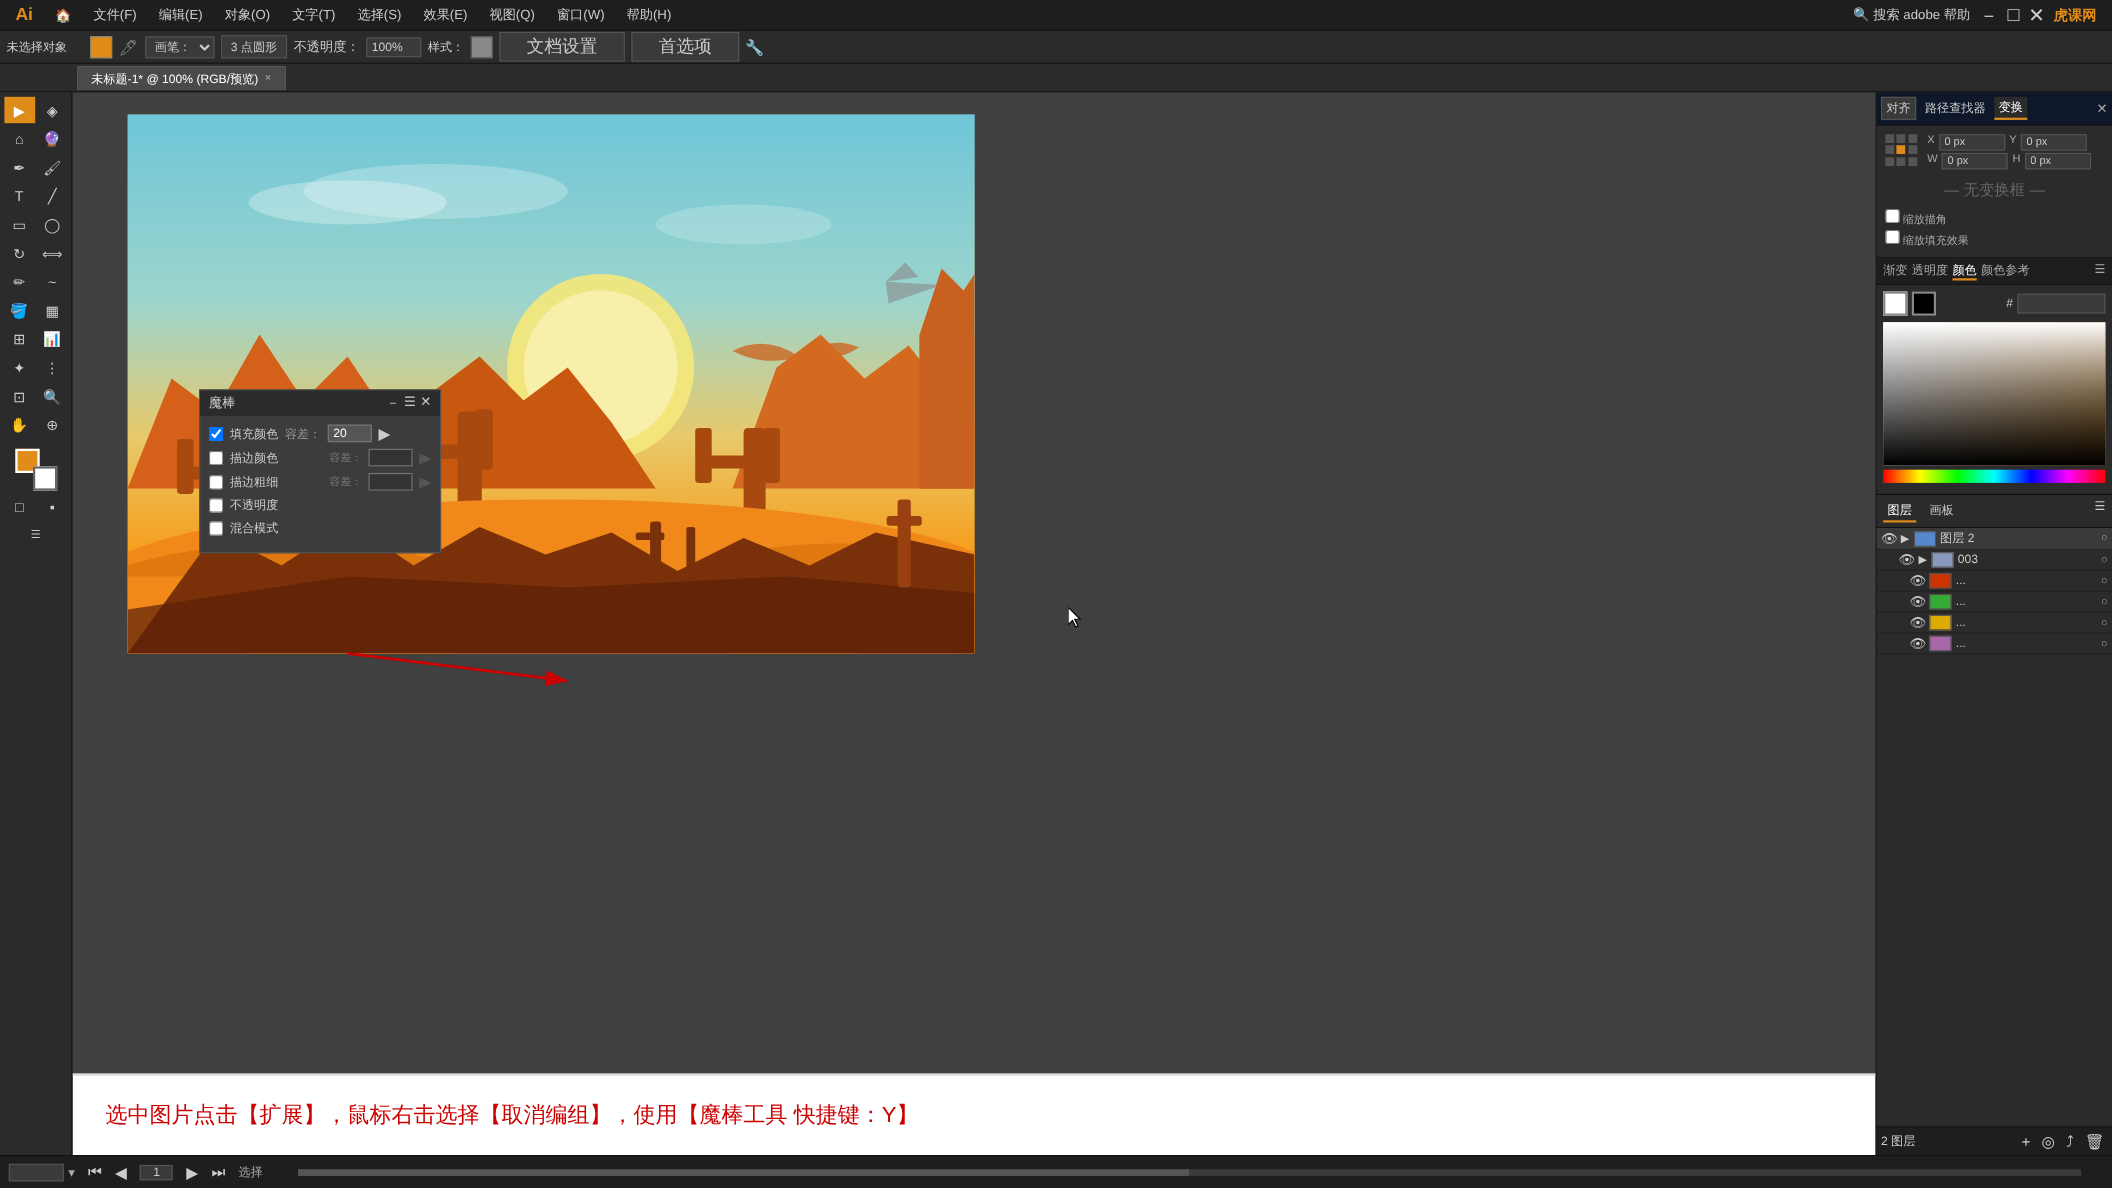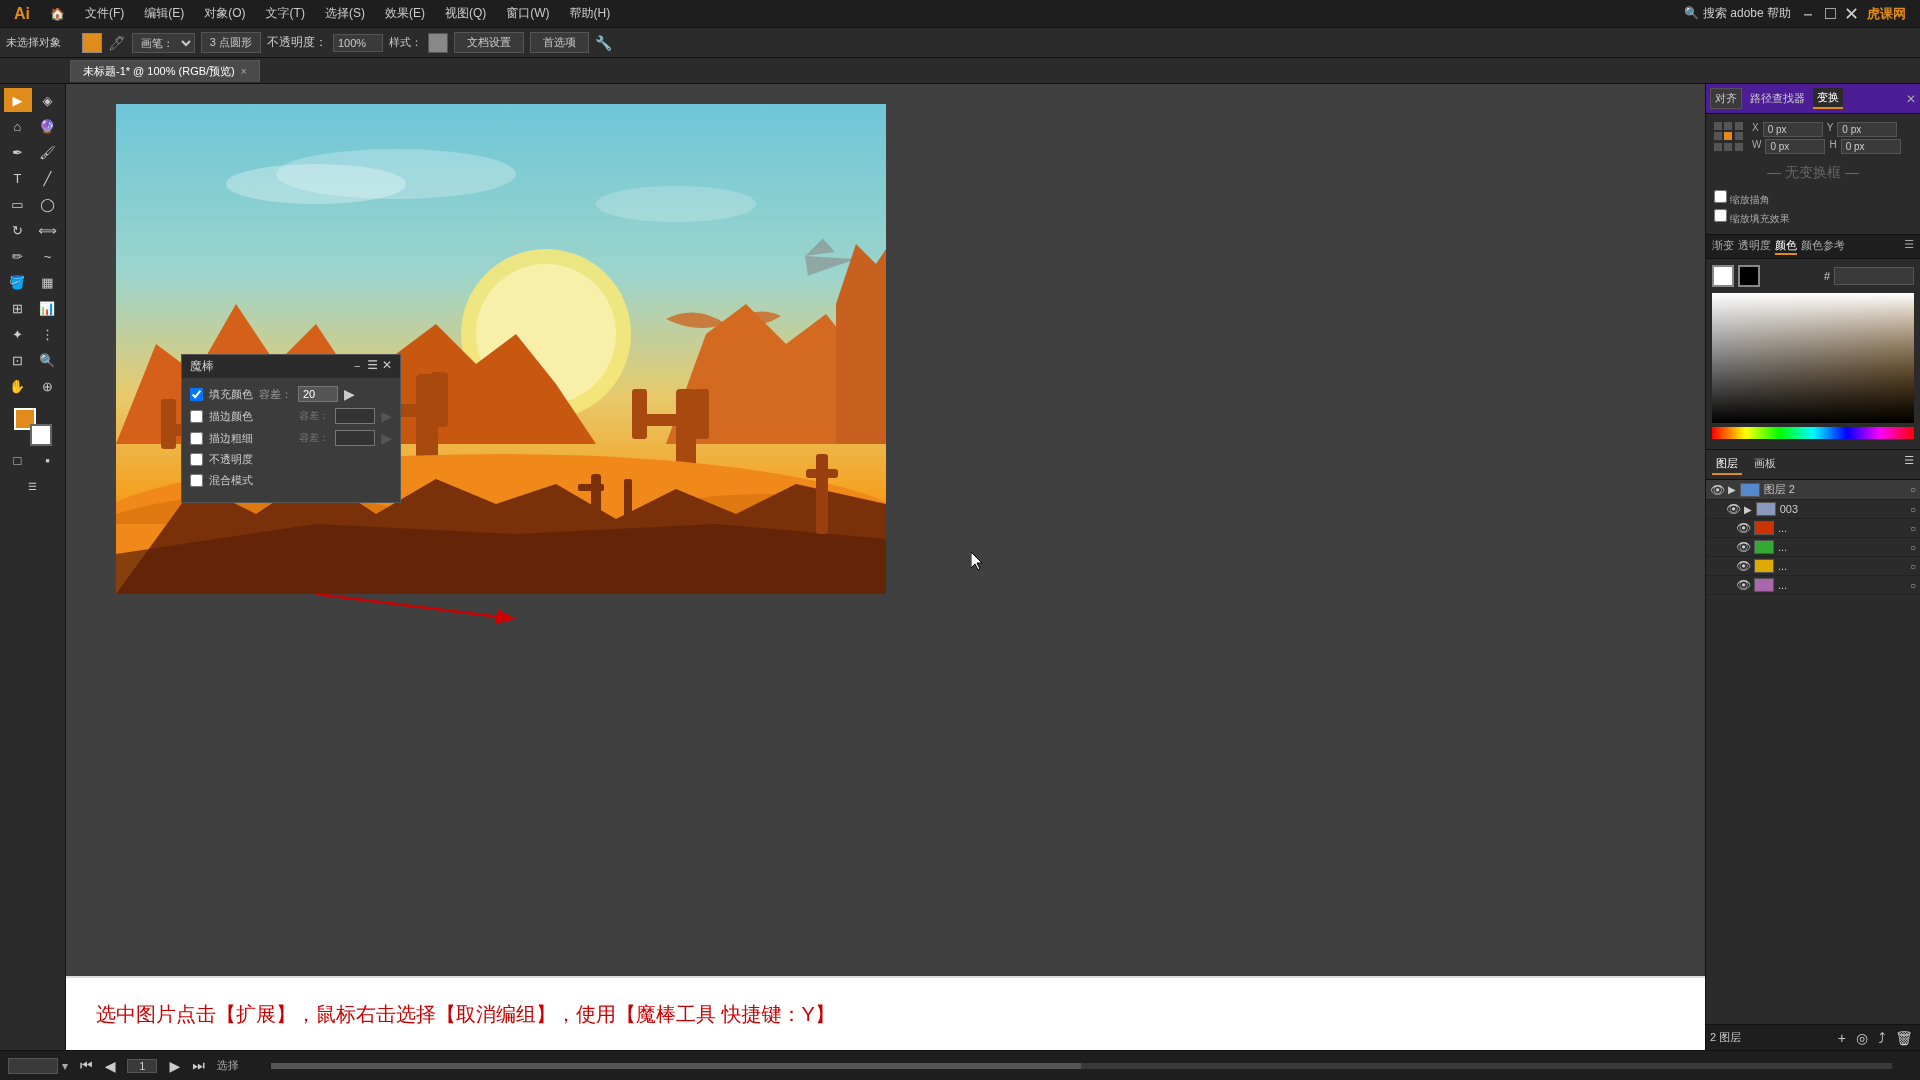--- a/index.html
+++ b/index.html
@@ -58,22 +58,22 @@
       display: flex;
       align-items: center;
       padding: 0 6px;
       gap: 6px;
       border-bottom: 1px solid #111;
     }
     .toolbar-item {
       background: #3a3a3a;
       border: 1px solid #555;
       color: #ccc;
-      padding: 2px 12px;
-      font-size: 11px;
+      padding: 2px 24px;
+      font-size: 16px;
       cursor: pointer;
       white-space: nowrap;
     }
     .toolbar-select {
       background: #3a3a3a;
       border: 1px solid #555;
       color: #ccc;
       padding: 2px 4px;
       font-size: 11px;
     }
@@ -663,21 +663,21 @@
 
     <div style="position:absolute;top:468px;left:905px;width:12px;height:20px;pointer-events:none;">
       <svg width="14" height="20" viewBox="0 0 14 20">
         <path d="M0,0 L0,16 L4,12 L7,18 L9,17 L6,11 L11,11 Z" fill="#fff" stroke="#000" stroke-width="1"></path>
       </svg>
     </div>
   </div>
 
   <div class="right-panel">
 
-    <div style="background:#4c1d95;padding:4px;display:flex;align-items:center;gap:4px;border-bottom:1px solid #111;">
+    <div style="background:#0f172a;padding:4px;display:flex;align-items:center;gap:4px;border-bottom:1px solid #111;">
       <span style="font-size:11px;cursor:pointer;padding:2px 4px;background:#3a3a3a;border:1px solid #555;">对齐</span>
       <span style="font-size:11px;cursor:pointer;padding:2px 4px;">路径查找器</span>
       <span style="font-size:11px;cursor:pointer;padding:2px 4px;background:#2b2b2b;border-bottom:2px solid #e08c1a;color:#fff;">变换</span>
       <span style="margin-left:auto;font-size:12px;color:#aaa;cursor:pointer;">✕</span>
     </div>
 
     <div class="transform-content">
       <div style="display:flex;gap:8px;font-size:10px;color:#aaa;margin-bottom:6px;">
         <div style="width:30px;height:30px;display:grid;grid-template-columns:1fr 1fr 1fr;gap:1px;">
           <div style="background:#555;width:8px;height:8px;"></div>

